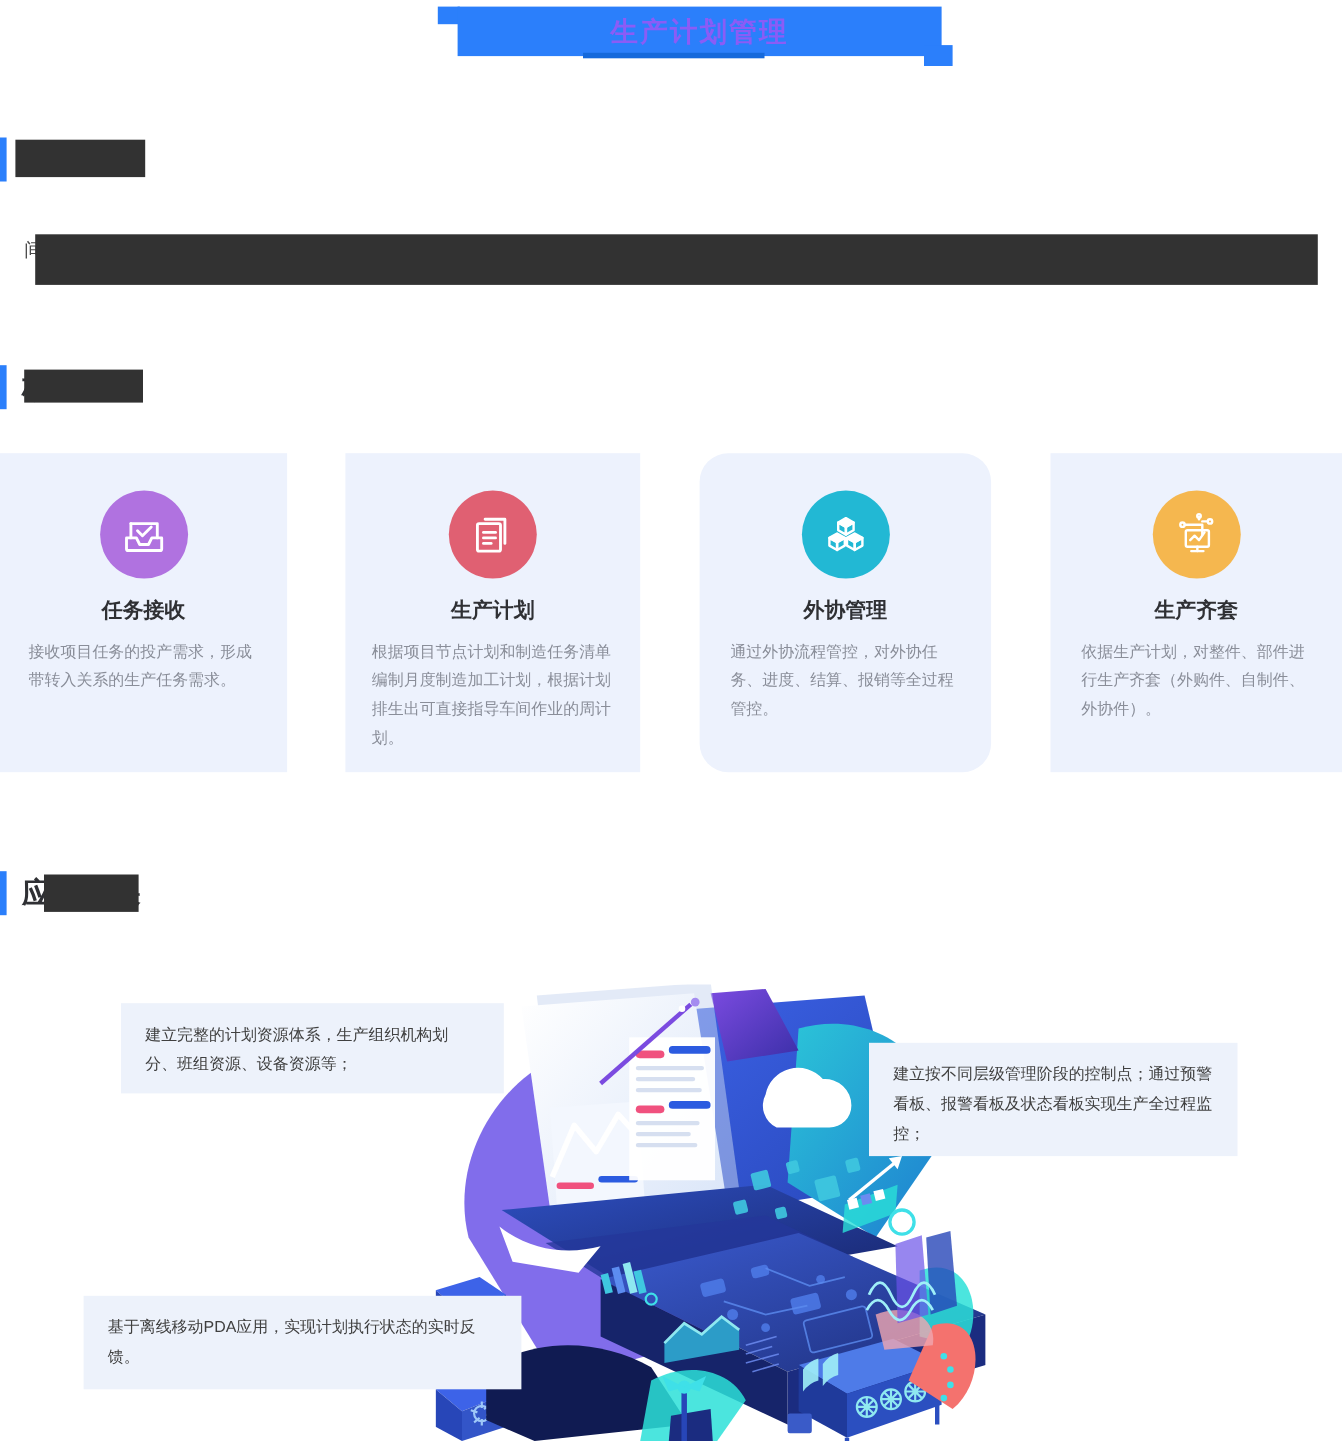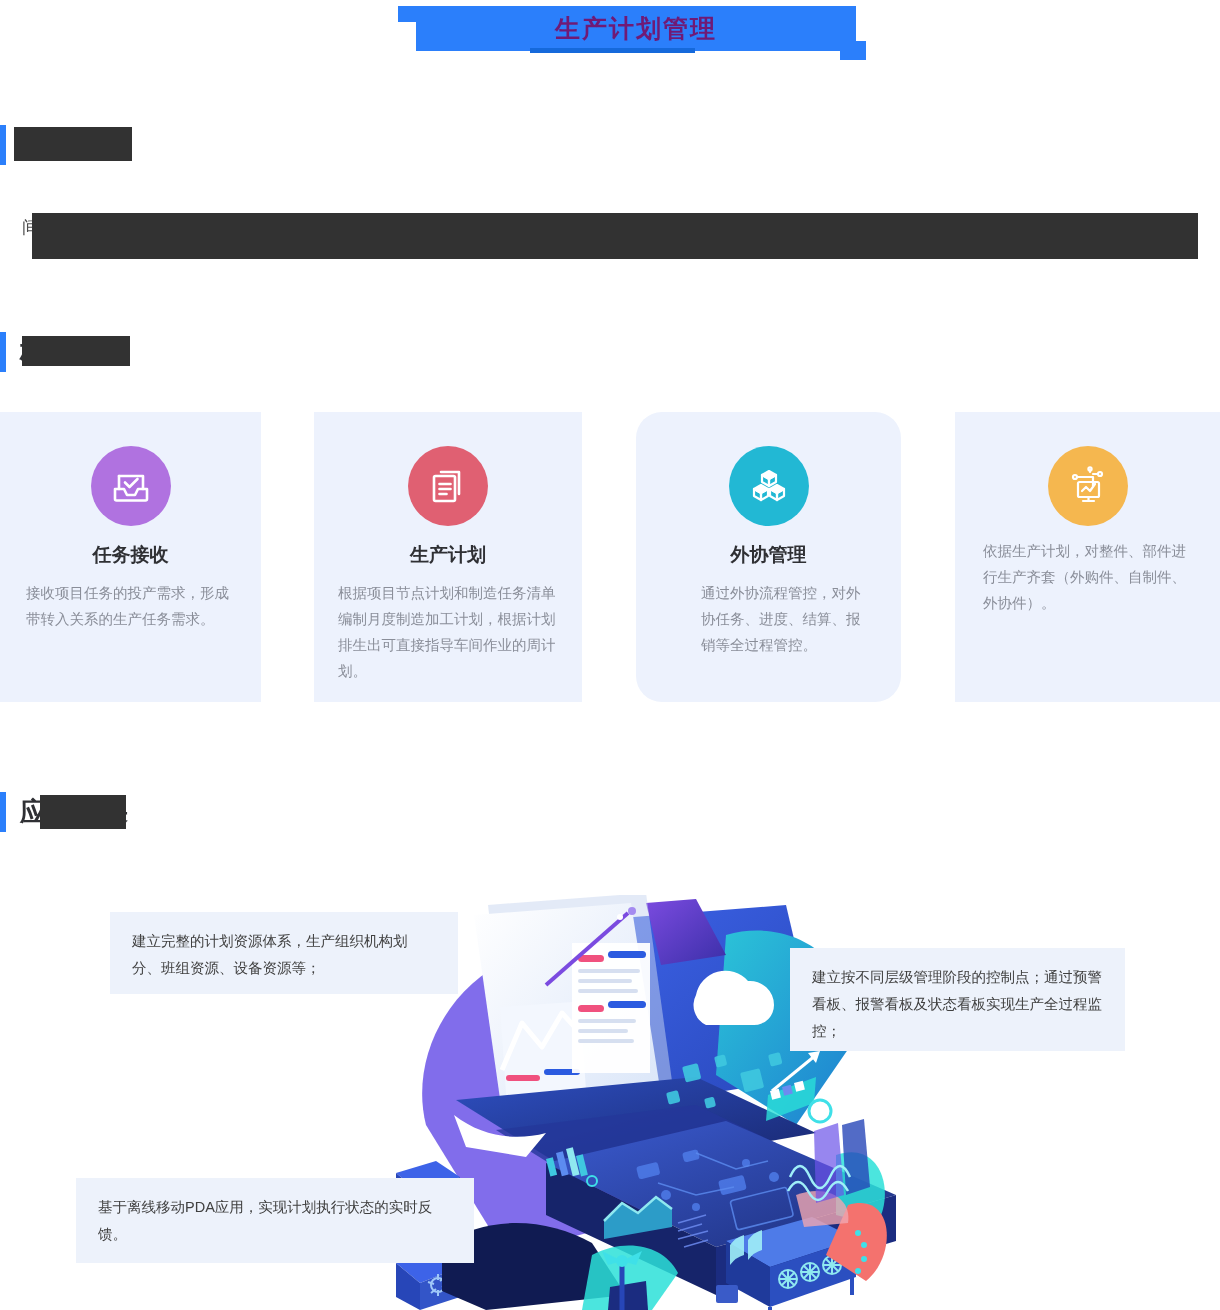--- a/index.html
+++ b/index.html
@@ -19,21 +19,21 @@
   }
   .banner-notch-tl{
     position:absolute;left:398px;top:6px;width:20px;height:16px;background:#2B7FFB;
   }
   .banner-step-br{
     position:absolute;left:840px;top:41px;width:26px;height:19px;background:#2B7FFB;
   }
   .banner-title{
     position:absolute;left:416px;top:6px;width:440px;height:45px;
     display:flex;align-items:center;justify-content:center;
-    color:#701a75;font-size:25px;font-weight:bold;letter-spacing:2px;
+    color:#8b5cf6;font-size:25px;font-weight:bold;letter-spacing:2px;
     z-index:3;
   }
   .banner-underline{
     position:absolute;left:530px;top:48px;width:165px;height:5px;
     background:#1569DB;z-index:4;
   }
 
   
   .section-head{position:absolute;height:40px;}
   .section-bar{
@@ -71,21 +71,21 @@
   .card-title{
     text-align:center;font-size:19px;font-weight:bold;color:#2F3034;
     margin-top:16px;
   }
   .card-desc{
     font-size:14.5px;line-height:26px;color:#8A8E99;
     margin-top:12px;padding:0 26px;
   }
   .card-c0 .card-desc{padding:0 26px;}
   .card-c1 .card-desc{padding:0 24px;}
-  .card-c2 .card-desc{padding:0 28px;margin-left:37px;}
+  .card-c2 .card-desc{padding:0 28px;}
   .card-c3 .card-desc{padding:0 28px;}
 
   .callout{
     position:absolute;background:#EDF2FB;
     font-size:14.5px;line-height:27px;color:#404040;
     box-sizing:border-box;padding:16px 22px;
   }
   .callout-1{left:110px;top:912px;width:348px;height:82px;}
   .callout-2{left:790px;top:948px;width:335px;height:103px;}
   .callout-3{left:76px;top:1178px;width:398px;height:85px;}
@@ -174,20 +174,21 @@
         <path d="M29 12 h5"></path>
         <circle cx="36" cy="12" r="2"></circle>
         <path d="M26 10 v-2"></path>
         <circle cx="26" cy="7" r="1.6"></circle>
         <rect x="14" y="20" width="21" height="15" rx="1.5"></rect>
         <path d="M18 29 l4 -4 l4 4 l5 -7"></path>
         <path d="M24.5 35 v4"></path>
         <path d="M19 39 h11"></path>
       </svg>
     </div>
+    <div class="card-title">生产齐套</div>
     <div class="card-desc">依据生产计划，对整件、部件进行生产齐套（外购件、自制件、外协件）。</div>
   </div>
 </div>
 
 <div class="section-head" style="left:0;top:792px;width:400px;">
   <div class="section-bar"></div>
   <div class="section-title">应用效果</div>
 </div>
 <div class="sel-block" style="left:40px;top:795px;width:86px;height:34px;"></div>
 

